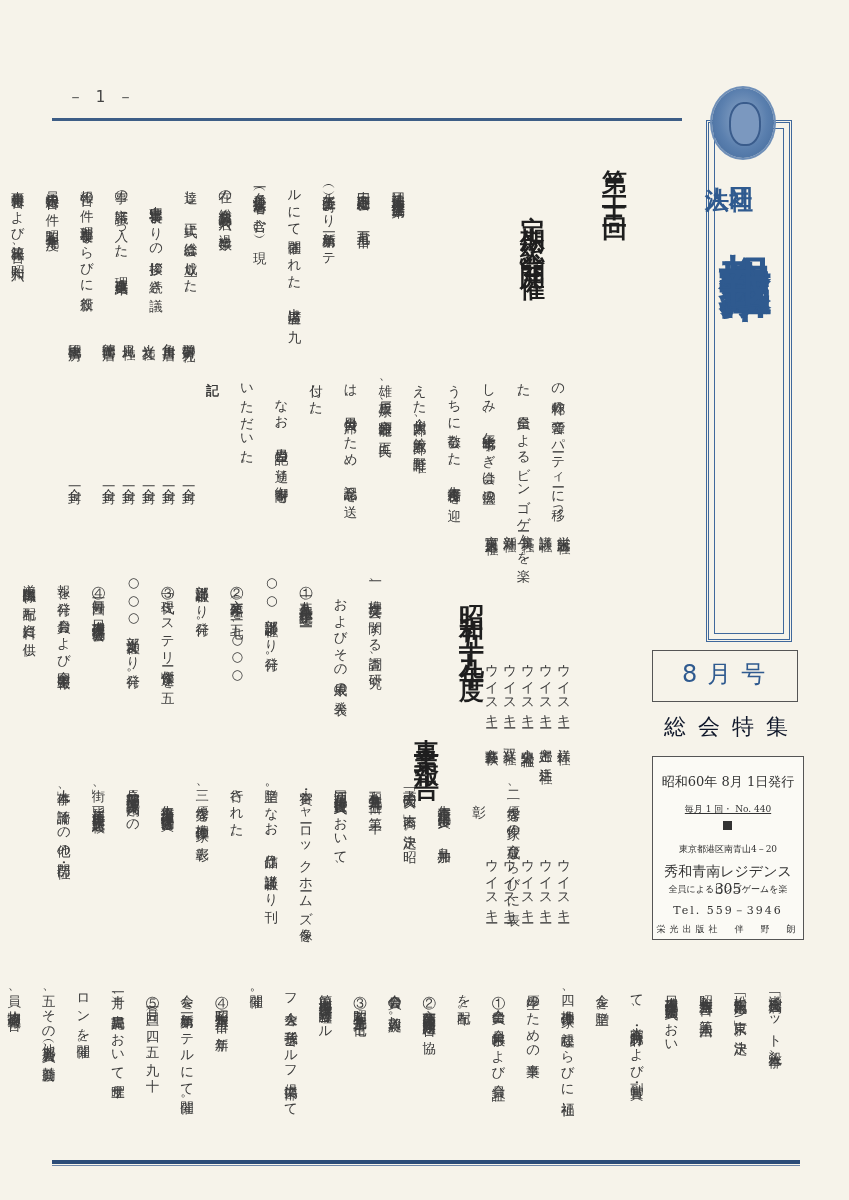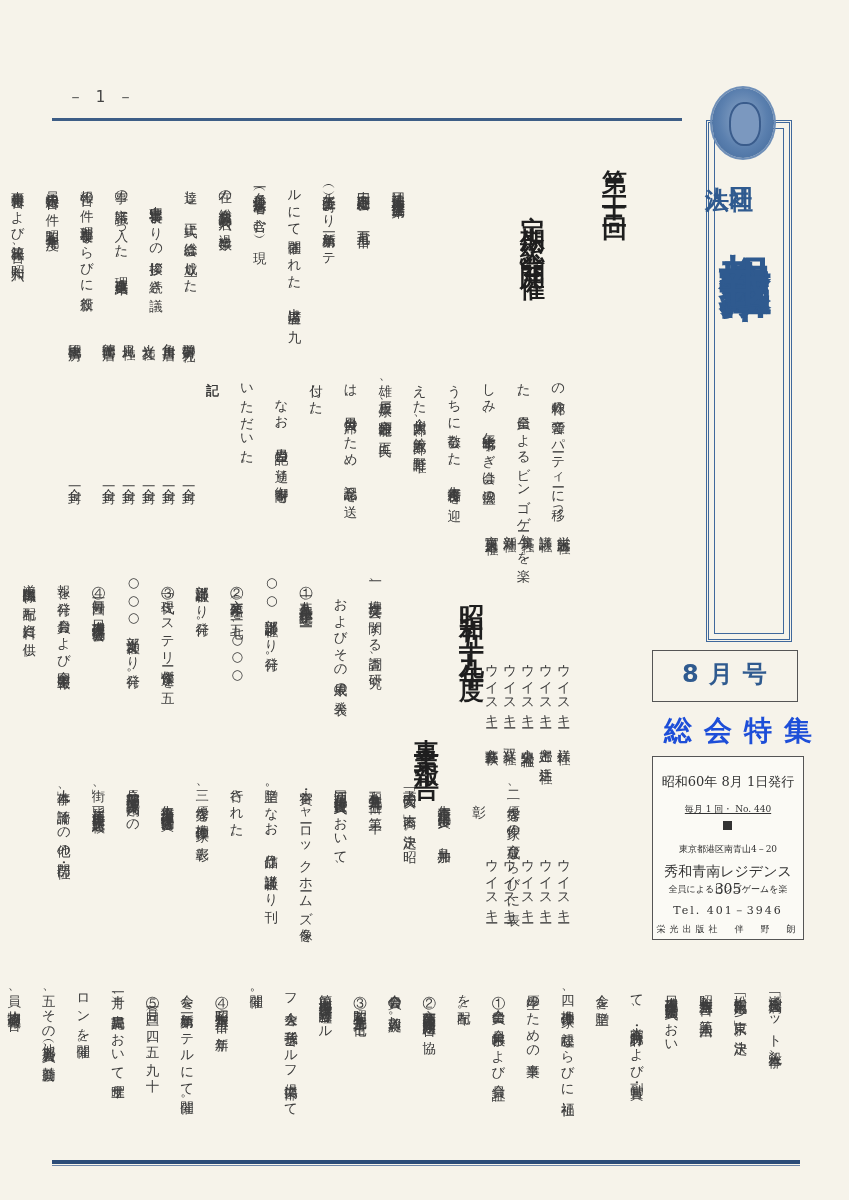--- a/index.html
+++ b/index.html
@@ -47,25 +47,25 @@
     }
     .brand {
       left: 720px; top: 230px; font-size: 52px; font-weight: bold; color: #2f5a8f;
       line-height: 52px; letter-spacing: -2px; font-family: "DejaVu Sans", sans-serif;
     }
     .issue-box {
       left: 652px; top: 650px; width: 146px; height: 52px;
       border: 1.5px solid #555; box-sizing: border-box;
     }
     .issue-label {
-      left: 682px; top: 658px; font-size: 24px; font-weight: bold; color: #2f5a8f;
+      left: 682px; top: 658px; font-size: 24px; font-weight: normal; color: #2f5a8f;
       letter-spacing: 10px; font-family: "DejaVu Sans", sans-serif;
     }
     .special {
-      left: 664px; top: 712px; font-size: 28px; font-weight: bold; color: #1d4ed8;
+      left: 664px; top: 712px; font-size: 22px; font-weight: normal; color: #0f172a;
       letter-spacing: 12px; font-family: "DejaVu Sans", sans-serif;
     }
     .info-box {
       left: 652px; top: 756px; width: 152px; height: 184px;
       border: 1.5px solid #555; box-sizing: border-box; background: #fbfaf5;
     }
     .info-line { position: absolute; left: 0; right: 0; text-align: center; color: #333; }
     .info-date { top: 16px; font-size: 13px; }
     .info-freq { top: 46px; font-size: 9px; text-decoration: underline; }
     .info-mark { top: 64px; left: 70px; width: 9px; height: 9px; background: #333; position: absolute; }
@@ -104,21 +104,21 @@
 <div class="abs issue-label">8月号</div>
 <div class="abs special">総会特集</div>
 
 <div class="abs info-box">
   <div class="info-line info-date">昭和60年 8月 1日発行</div>
   <div class="info-line info-freq">毎月 1 回・ No. 440</div>
   <div class="info-mark"></div>
   <div class="info-line info-addr1">東京都港区南青山4－20</div>
   <div class="info-line info-addr2">秀和青南レジデンス305</div>
   <div class="info-line info-org">全員によるビンゴゲームを楽</div>
-  <div class="info-line info-tel">Tel. 401－3946</div>
+  <div class="info-line info-tel">Tel. 559－3946</div>
   <div class="info-line info-editor">栄光出版社　伴　野　朗</div>
 </div>
 
 <div class="abs v h-big" style="left:598px;top:150px;">第二十三回</div>
 <div class="abs v h-big" style="left:516px;top:196px;">定期総会開催</div>
 
 <div class="abs v body-col" style="right:425px;top:146px;height:380px;">
   <span>社団法人日本推理作家協会第二</span><br>
   <span>十三回定期総会は、七月三十一日</span><br>
   <span>（水）午後五時より新橋第一ホテ</span><br>

